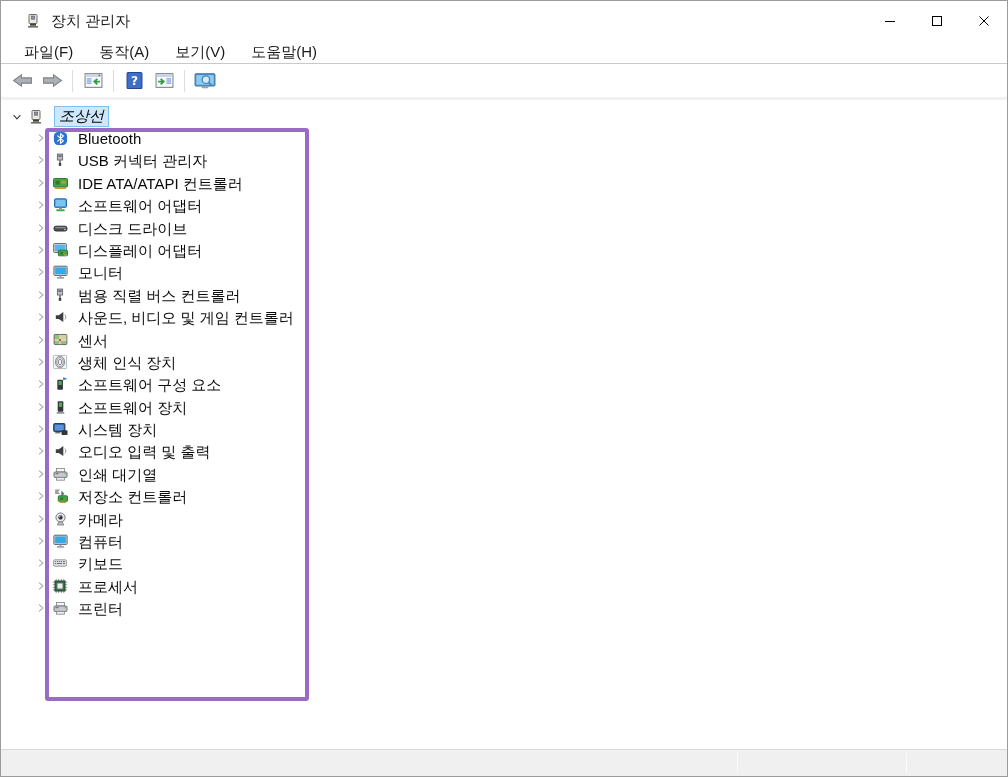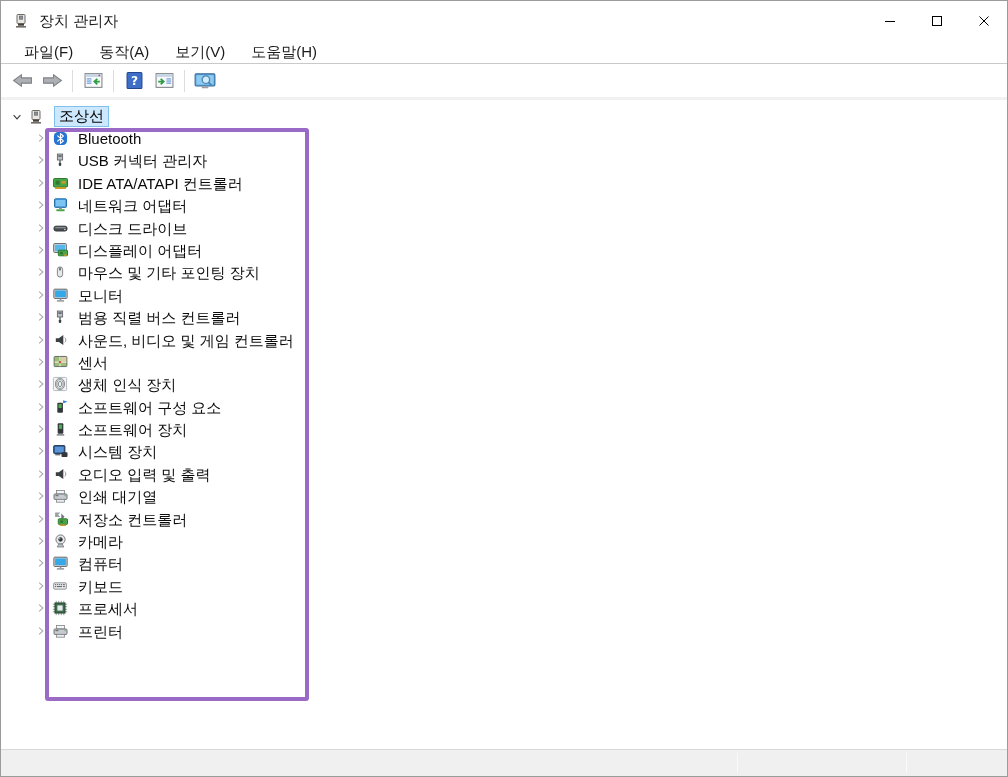--- a/index.html
+++ b/index.html
@@ -4,39 +4,39 @@
 <style>
   * { box-sizing: border-box; margin: 0; padding: 0; }
   html,body { background:#fff; }
   body { font-family:"Liberation Sans","DejaVu Sans",sans-serif; }
   .window{
     width:1008px; height:777px; background:#fff;
     border:1px solid #9B9B9B; display:flex; flex-direction:column;
     position:relative; overflow:hidden;
   }
   
-  .titlebar{ height:40px; flex:0 0 auto; display:flex; align-items:center; background:#fff; }
+  .titlebar{ height:40px; flex:0 0 auto; display:flex; align-items:center; background:#fff;padding-left:12px; }
   .app-icon{ width:16px; height:16px; margin:0 10px 0 12px; display:flex; }
   .title{ font-size:15px; color:#191919; }
   .caption-buttons{ margin-left:auto; display:flex; height:100%; }
   .cap{ width:47px; height:100%; border:none; background:transparent; display:flex;
         align-items:center; justify-content:center; cursor:default; }
   
   .menubar{ height:23px; flex:0 0 auto; display:flex; align-items:center;
             padding-left:16px; border-bottom:1px solid #C9C9C9; background:#fff; }
   .menu-item{ font-size:15px; color:#1A1A1A; padding:2px 7px; margin-right:12px; }
   
   .toolbar{ height:36px; flex:0 0 auto; display:flex; align-items:center;
             padding-left:6px; background:#fff; border-bottom:3px solid #F1F1F1; }
   .tbtn{ width:30px; height:28px; border:none; background:transparent; display:flex;
          align-items:center; justify-content:center; }
   .tsep{ width:1px; height:22px; background:#DCDCDC; margin:0 5px; }
   
   .content{ flex:1 1 auto; position:relative; background:#fff; overflow:hidden; }
-  .tree-root-row{ position:absolute; top:5px; left:8px; height:23px; display:flex; align-items:center; }
+  .tree-root-row{ position:absolute; top:5px; left:8px; height:23px; display:flex; align-items:center;font-style:italic; }
   .chev{ width:16px; height:16px; display:flex; align-items:center; justify-content:center; flex:0 0 auto; }
   .dev-icon{ width:18px; height:16px; margin:0 9px 0 2px; display:flex;
              align-items:center; justify-content:center; flex:0 0 auto; }
   .root-label{ font-size:15px; color:#000; background:#CDE8FC; border:1px solid #7FC1EC;
                padding:0 4px 1px 4px; line-height:18px; }
   #tree-items{ position:absolute; top:30px; left:0; right:0; }
   .tree-row{ height:22.4px; display:flex; padding-left:32px; }
   .lbl{ font-size:15px; color:#0A0A0A; white-space:nowrap; }
   .annotation{ position:absolute; left:44px; top:28px; width:264px; height:573px;
                border:4px solid #9A6BC6; border-radius:3px; pointer-events:none; }
@@ -229,21 +229,21 @@
             </svg>
           </span>
           <span class="dev-icon">
             <svg width="17" height="16" viewBox="0 0 16 16">
               <rect x="2" y="1.8" width="12" height="8.6" rx="1" fill="#3F9FE8" stroke="#2C6FA8"></rect>
               <rect x="3.2" y="3" width="9.6" height="6.2" fill="#7CC4F2"></rect>
               <rect x="6.6" y="10.4" width="2.8" height="1.6" fill="#8A8F94"></rect>
               <rect x="3.8" y="12.2" width="8.4" height="2" rx="0.6" fill="#4AA44A"></rect>
             </svg>
           </span>
-          <span class="lbl">네트워크 어댑터</span>
+          <span class="lbl">소프트웨어 어댑터</span>
         </div>
         <div class="tree-row">
           <span class="chev">
             <svg width="12" height="12" viewBox="0 0 16 16">
               <path d="M5.5 3.5L10.5 8 5.5 12.5" fill="none" stroke="#ABABAB" stroke-width="1.4"></path>
             </svg>
           </span>
           <span class="dev-icon">
             <svg width="17" height="16" viewBox="0 0 16 16">
               <rect x="1.5" y="6.2" width="13" height="4.8" rx="2" fill="#4A4F54" stroke="#33373B"></rect>
@@ -262,35 +262,20 @@
           <span class="dev-icon">
             <svg width="17" height="16" viewBox="0 0 16 16">
               <rect x="1.2" y="1.6" width="12.6" height="8.8" rx="0.8" fill="#D9DCDF" stroke="#5F6368"></rect>
               <rect x="2.4" y="2.8" width="10.2" height="6.4" fill="#57B6EC"></rect>
               <rect x="5.8" y="8.2" width="9.2" height="5.6" rx="0.8" fill="#4AA44A" stroke="#2E7B2E"></rect>
               <rect x="7.4" y="9.8" width="3" height="2.6" fill="#2E7B2E"></rect>
               <rect x="11.4" y="12.4" width="3" height="1.4" fill="#C99A2C"></rect>
             </svg>
           </span>
           <span class="lbl">디스플레이 어댑터</span>
-        </div>
-        <div class="tree-row">
-          <span class="chev">
-            <svg width="12" height="12" viewBox="0 0 16 16">
-              <path d="M5.5 3.5L10.5 8 5.5 12.5" fill="none" stroke="#ABABAB" stroke-width="1.4"></path>
-            </svg>
-          </span>
-          <span class="dev-icon">
-            <svg width="12" height="16" viewBox="0 0 16 16">
-              <rect x="4.5" y="1.2" width="7" height="13.5" rx="3.5" fill="#E6E8EA" stroke="#5F6368"></rect>
-              <path d="M8 1.5v5.2" stroke="#5F6368" stroke-width="0.9"></path>
-              <rect x="7.2" y="2.8" width="1.6" height="2.6" rx="0.8" fill="#3C4043"></rect>
-            </svg>
-          </span>
-          <span class="lbl">마우스 및 기타 포인팅 장치</span>
         </div>
         <div class="tree-row">
           <span class="chev">
             <svg width="12" height="12" viewBox="0 0 16 16">
               <path d="M5.5 3.5L10.5 8 5.5 12.5" fill="none" stroke="#ABABAB" stroke-width="1.4"></path>
             </svg>
           </span>
           <span class="dev-icon">
             <svg width="17" height="16" viewBox="0 0 16 16">
               <rect x="1.4" y="2.2" width="13.2" height="9.2" rx="0.8" fill="#D9DCDF" stroke="#5F6368"></rect>

